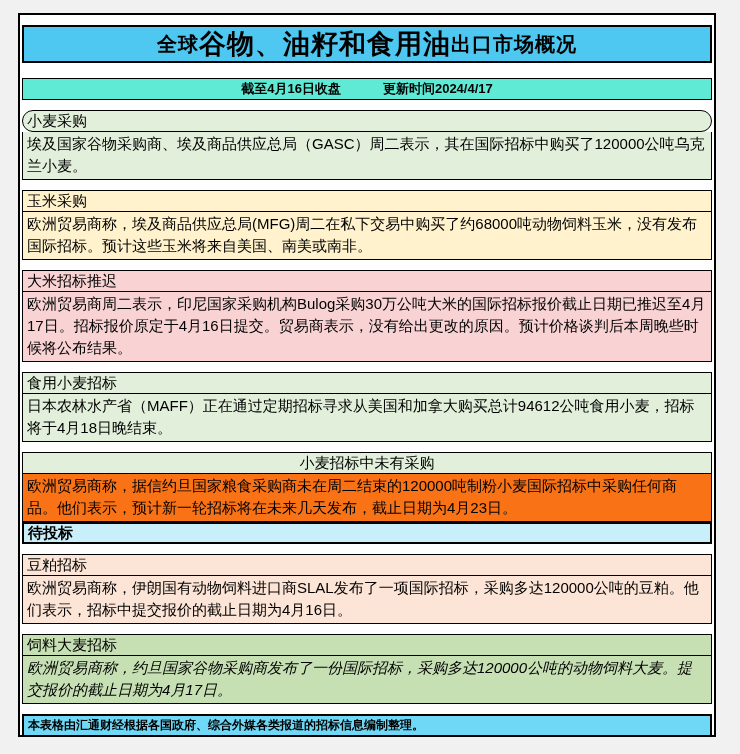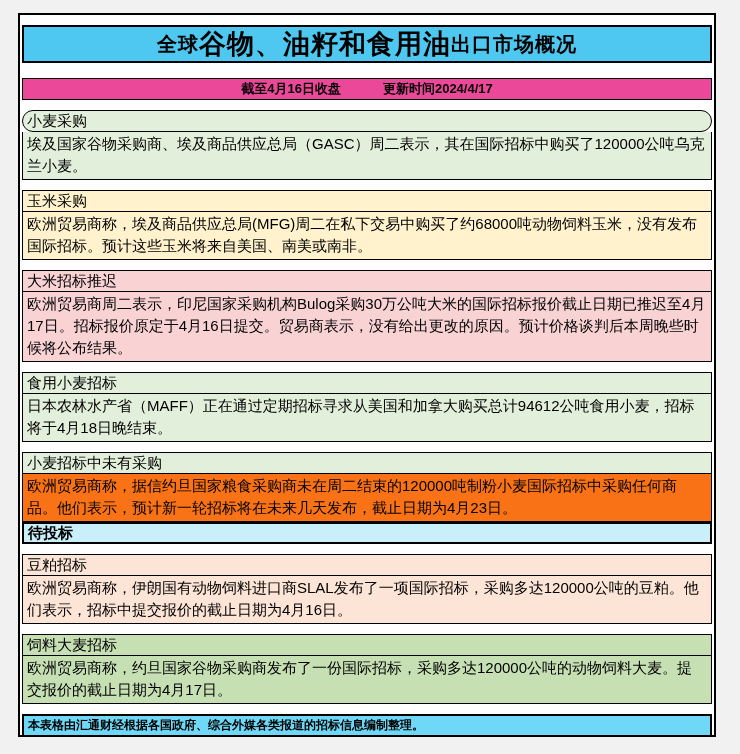--- a/index.html
+++ b/index.html
@@ -45,21 +45,21 @@
 <body>
 
 <div class="frame">
 
   <div class="title-bar" style="background-color: rgb(78, 200, 240);">
     <span class="title-small">全球</span>
       <span class="title-big">谷物、油籽和食用油</span>
       <span class="title-small">出口市场概况</span>
   </div>
 
-  <div class="info-bar" style="background-color: #ec4899;">
+  <div class="info-bar" style="background-color: #5eead4;">
     <span>截至4月16日收盘</span>
     <span>更新时间2024/4/17</span>
   </div>
 
   <div class="section s0">
     <div class="sec-header" style="background-color: rgb(226, 239, 218); border-radius: 11px;">小麦采购</div>
     <div class="sec-body" style="background-color: rgb(226, 239, 218);">埃及国家谷物采购商、埃及商品供应总局（GASC）周二表示，其在国际招标中购买了120000公吨乌克兰小麦。</div>
   </div>
 
   <div class="section s1">
@@ -71,31 +71,31 @@
     <div class="sec-header" style="background-color: rgb(249, 211, 212);">大米招标推迟</div>
     <div class="sec-body" style="background-color: rgb(249, 211, 212);">欧洲贸易商周二表示，印尼国家采购机构Bulog采购30万公吨大米的国际招标报价截止日期已推迟至4月17日。招标报价原定于4月16日提交。贸易商表示，没有给出更改的原因。预计价格谈判后本周晚些时候将公布结果。</div>
   </div>
 
   <div class="section s3">
     <div class="sec-header" style="background-color: rgb(226, 239, 218);">食用小麦招标</div>
     <div class="sec-body" style="background-color: rgb(226, 239, 218);">日本农林水产省（MAFF）正在通过定期招标寻求从美国和加拿大购买总计94612公吨食用小麦，招标将于4月18日晚结束。</div>
   </div>
 
   <div class="section s4">
-    <div class="sec-header" style="background-color: rgb(226, 239, 218);">小麦招标中未有采购</div>
+    <div class="sec-header" style="background-color: rgb(226, 239, 218); text-align: center;">小麦招标中未有采购</div>
     <div class="sec-body" style="background-color: #f97316;">欧洲贸易商称，据信约旦国家粮食采购商未在周二结束的120000吨制粉小麦国际招标中采购任何商品。他们表示，预计新一轮招标将在未来几天发布，截止日期为4月23日。</div>
   </div>
 
   <div class="divider-bar" style="background-color: rgb(201, 239, 251);">待投标</div>
 
   <div class="section s5">
     <div class="sec-header" style="background-color: rgb(252, 228, 214);">豆粕招标</div>
     <div class="sec-body" style="background-color: rgb(252, 228, 214);">欧洲贸易商称，伊朗国有动物饲料进口商SLAL发布了一项国际招标，采购多达120000公吨的豆粕。他们表示，招标中提交报价的截止日期为4月16日。</div>
   </div>
 
   <div class="section s6">
     <div class="sec-header" style="background-color: rgb(198, 224, 180);">饲料大麦招标</div>
-    <div class="sec-body" style="background-color: rgb(198, 224, 180);">欧洲贸易商称，约旦国家谷物采购商发布了一份国际招标，采购多达120000公吨的动物饲料大麦。提交报价的截止日期为4月17日。</div>
+    <div class="sec-body" style="background-color: rgb(198, 224, 180); font-style: italic;">欧洲贸易商称，约旦国家谷物采购商发布了一份国际招标，采购多达120000公吨的动物饲料大麦。提交报价的截止日期为4月17日。</div>
   </div>
 
   <div class="footer-bar" style="background-color: rgb(111, 216, 246);">本表格由汇通财经根据各国政府、综合外媒各类报道的招标信息编制整理。</div>
 
 </div>
 
 </body></html>

